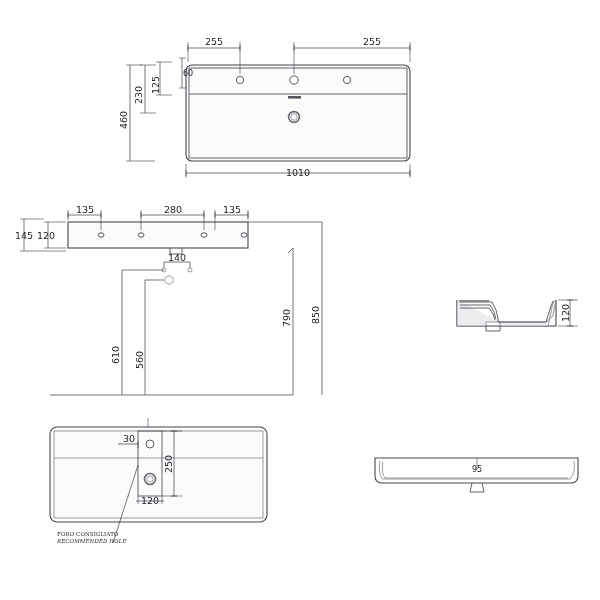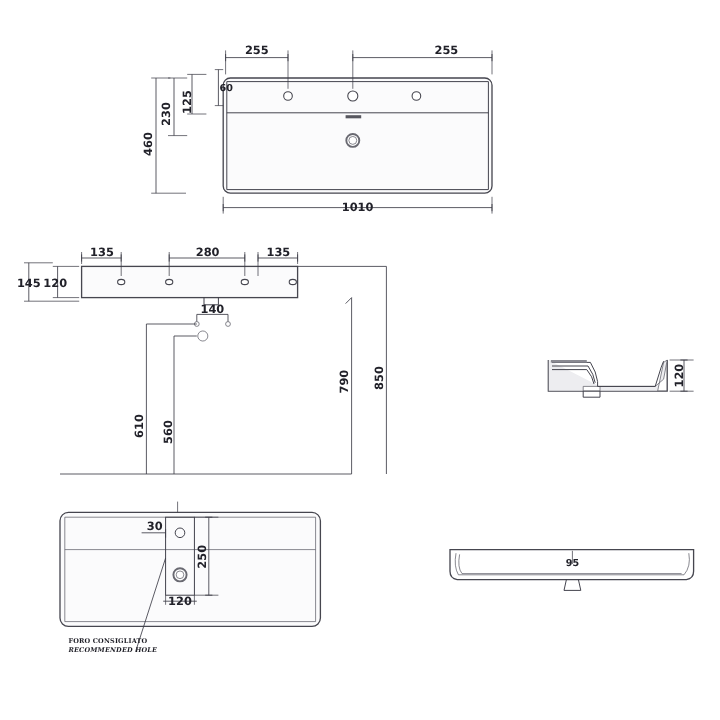--- a/index.html
+++ b/index.html
@@ -1,18 +1,18 @@
 <!DOCTYPE html>
 <html><head>
 <meta charset="utf-8">
 <style>
   html,body{margin:0;padding:0;background:#ffffff;}
   body{width:600px;height:600px;overflow:hidden;
        font-family:"Liberation Sans",sans-serif;}
-  #sheet{position:relative;width:532px;height:600px;background:#fff;font-weight:bold;}
+  #sheet{position:relative;width:532px;height:600px;background:#fff;}
   svg#drawing{position:absolute;left:0;top:0;width:600px;height:600px;display:block;}
   .ln{stroke:#3c3c46;stroke-width:0.8;fill:none;}
   .ln-thin{stroke:#5a5a64;stroke-width:0.6;fill:none;}
   .dim{stroke:#3c3c46;stroke-width:0.7;fill:none;}
   .ext{stroke:#3c3c46;stroke-width:0.6;fill:none;}
   .body-out{stroke:#46464f;stroke-width:1.1;fill:none;}
   .hole{stroke:#46464f;stroke-width:0.9;fill:#ffffff;}
   .drain{stroke:#6a6a72;stroke-width:1.6;fill:#ffffff;}
   .dimtxt{font-family:"DejaVu Sans",sans-serif;font-size:9.5px;fill:#22222a;}
   .dimtxt-sm{font-family:"DejaVu Sans",sans-serif;font-size:8px;fill:#22222a;}

